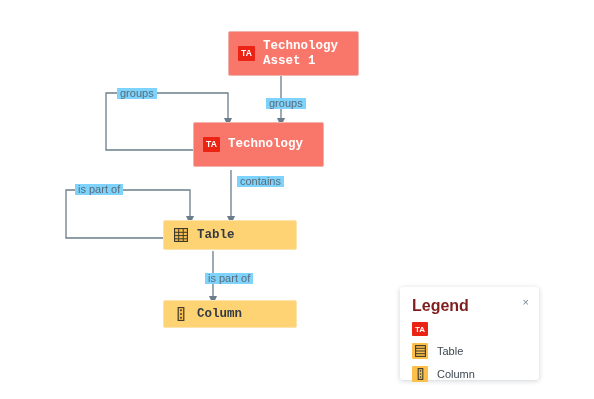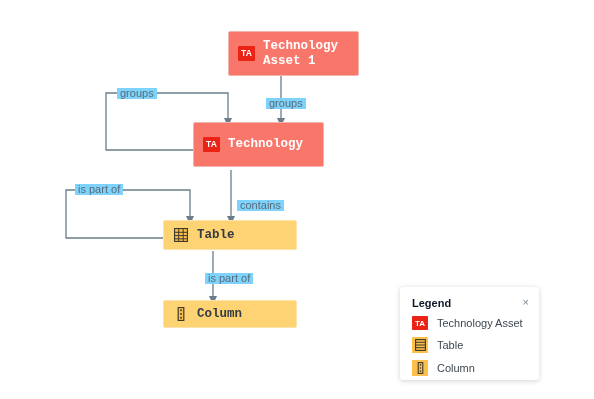--- a/index.html
+++ b/index.html
@@ -86,23 +86,23 @@
     left: 400px; top: 287px;
     width: 139px;
     height: 93px;
     background: #ffffff;
     border-radius: 3px;
     box-shadow: 0 1px 5px rgba(40,50,70,0.22);
     box-sizing: border-box;
     padding: 10px 12px;
   }
   #legend .title {
-    font-size: 11px;
-    font-weight: bold;
-    color: #0f172a;
+    font-size: 16px;
+    font-weight: bold;
+    color: #7f1d1d;
   }
   #legend .close {
     position: absolute;
     right: 10px; top: 9px;
     font-size: 11px;
     color: #7a8894;
     cursor: pointer;
     line-height: 12px;
   }
   .legend-row {
@@ -151,21 +151,21 @@
 
     <path d="M 231,170 L 231,220" fill="none" stroke="#6b7d8a" stroke-width="1.3" marker-end="url(#arrow)"></path>
 
     <path d="M 163,238 L 66,238 L 66,190 L 190,190 L 190,220" fill="none" stroke="#6b7d8a" stroke-width="1.3" marker-end="url(#arrow)"></path>
 
     <path d="M 213,251 L 213,300" fill="none" stroke="#6b7d8a" stroke-width="1.3" marker-end="url(#arrow)"></path>
   </svg>
 
   <div class="edge-label" style="left:266px; top:98px;">groups</div>
   <div class="edge-label" style="left:117px; top:88px;">groups</div>
-  <div class="edge-label" style="left:237px; top:200px;">contains</div>
+  <div class="edge-label" style="left:237px; top:176px;">contains</div>
   <div class="edge-label" style="left:75px; top:184px;">is part of</div>
   <div class="edge-label" style="left:205px; top:273px;">is part of</div>
 
   <div class="node node-asset" style="left:228px; top:31px; width:131px; height:45px;">
     <div class="badge-ta">TA</div>
     <div class="node-label">
       <div>Technology</div>
       <div>Asset 1</div>
     </div>
   </div>
@@ -204,21 +204,20 @@
   </div>
 
 </div>
 
 <div id="legend">
   <div class="title">Legend</div>
   <div class="close">×</div>
 
   <div class="legend-row">
     <div class="sw-ta">TA</div>
-    <div class="lbl">Technology Asset</div>
   </div>
 
   <div class="legend-row">
     <div class="sw-amber">
       <svg width="11" height="12" viewBox="0 0 11 12">
         <rect x="0.6" y="0.6" width="9.8" height="10.8" fill="#fcbf49" stroke="#3a3a2f" stroke-width="1.1"></rect>
         <line x1="0.6" y1="3.3" x2="10.4" y2="3.3" stroke="#3a3a2f" stroke-width="1"></line>
         <line x1="0.6" y1="6" x2="10.4" y2="6" stroke="#3a3a2f" stroke-width="1"></line>
         <line x1="0.6" y1="8.7" x2="10.4" y2="8.7" stroke="#3a3a2f" stroke-width="1"></line>
       </svg>

